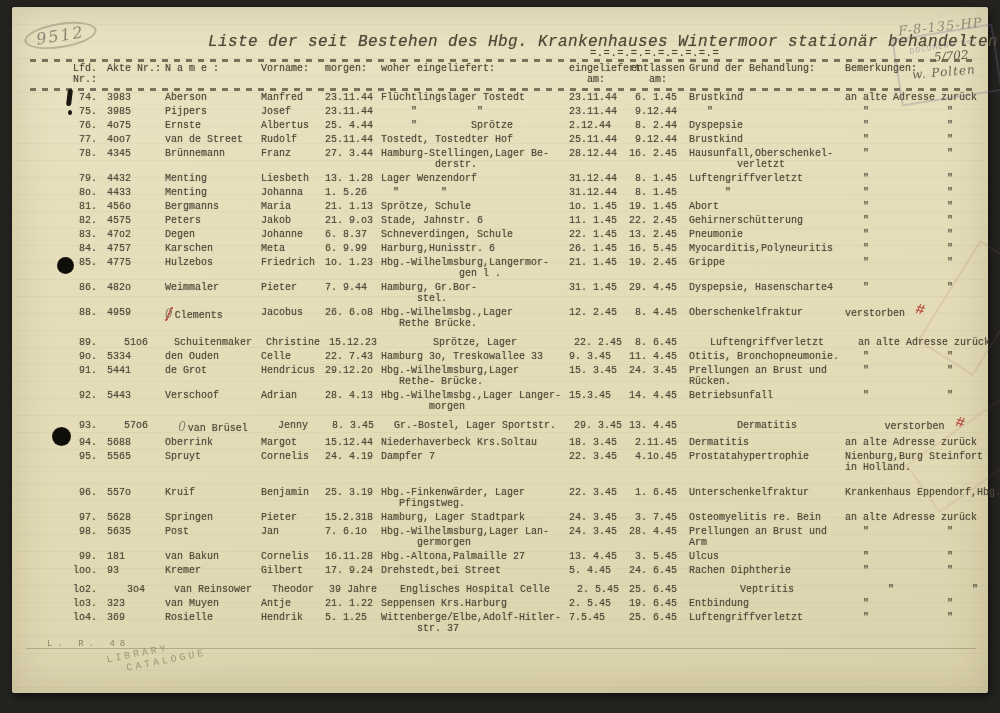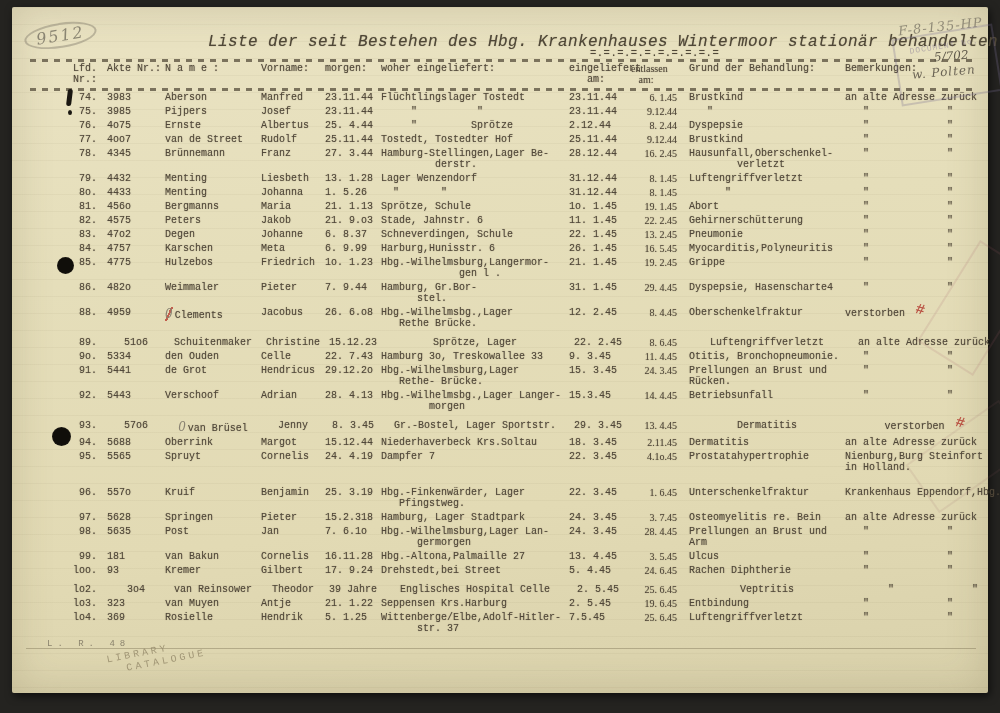--- a/index.html
+++ b/index.html
@@ -31,21 +31,21 @@
   table.doc { position:absolute; left:24px; top:56px; width:938px;
     border-collapse:collapse; table-layout:fixed;margin-left:29px; }
   .doc th, .doc td {
     font:10px/11px "Liberation Mono","DejaVu Sans Mono",monospace;
     font-weight:normal; color:#51483a; text-shadow:0 0 1px rgba(80,70,50,.5);
     vertical-align:top; text-align:left; white-space:pre-wrap;
     padding:0 0 3px 0; overflow:visible;
   }
   .doc th { padding-bottom:7px; }
   .doc td.lfd, .doc th.lfd { text-align:right; padding-right:10px; }
-  .doc td.ent, .doc th.ent { text-align:right; padding-right:12px;font-family:Liberation Serif, serif; }
+  .doc td.ent, .doc th.ent { text-align:right; padding-right:12px; }
   .doc th.ent { text-align:left; padding-left:4px; }
   tr.gap > td { padding-top:11px; }
   tr.gap-sm > td { padding-top:5px;text-align:center; }
 
   .handnote { font:italic 12px "DejaVu Serif",serif; color:#8a8372; text-shadow:none; margin-right:2px; display:inline-block; }
   .handnote.red { background:linear-gradient(115deg, transparent 42%, rgba(185,62,50,.8) 42% 58%, transparent 58%); }
   .redmark { display:inline-block; color:rgba(178,56,46,.85); font-size:15px; font-weight:bold;
     transform:rotate(14deg) translateY(-2px); margin-left:10px; text-shadow:none; }
 
   .hand { position:absolute; font-family:"DejaVu Serif",serif; font-style:italic; text-shadow:none; }

